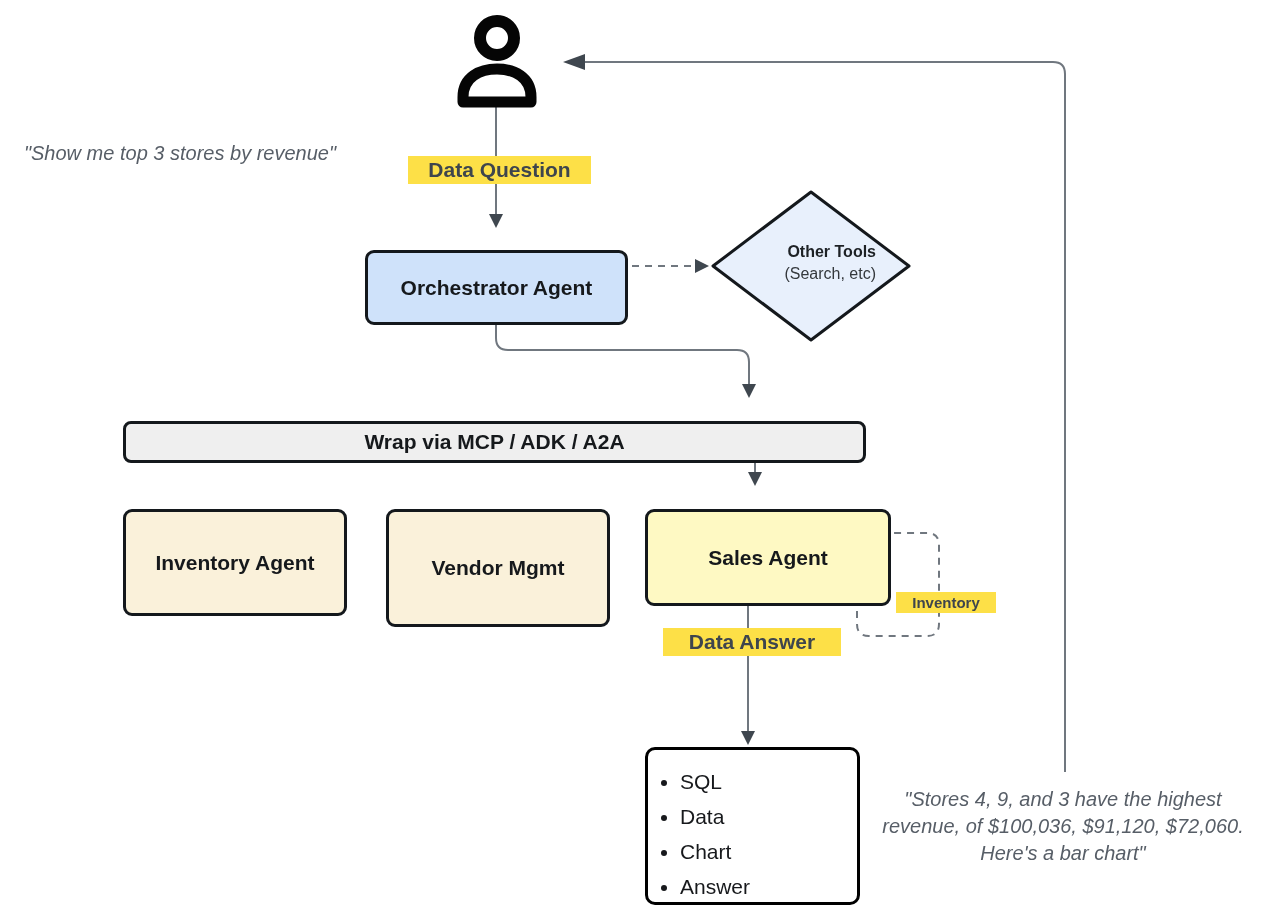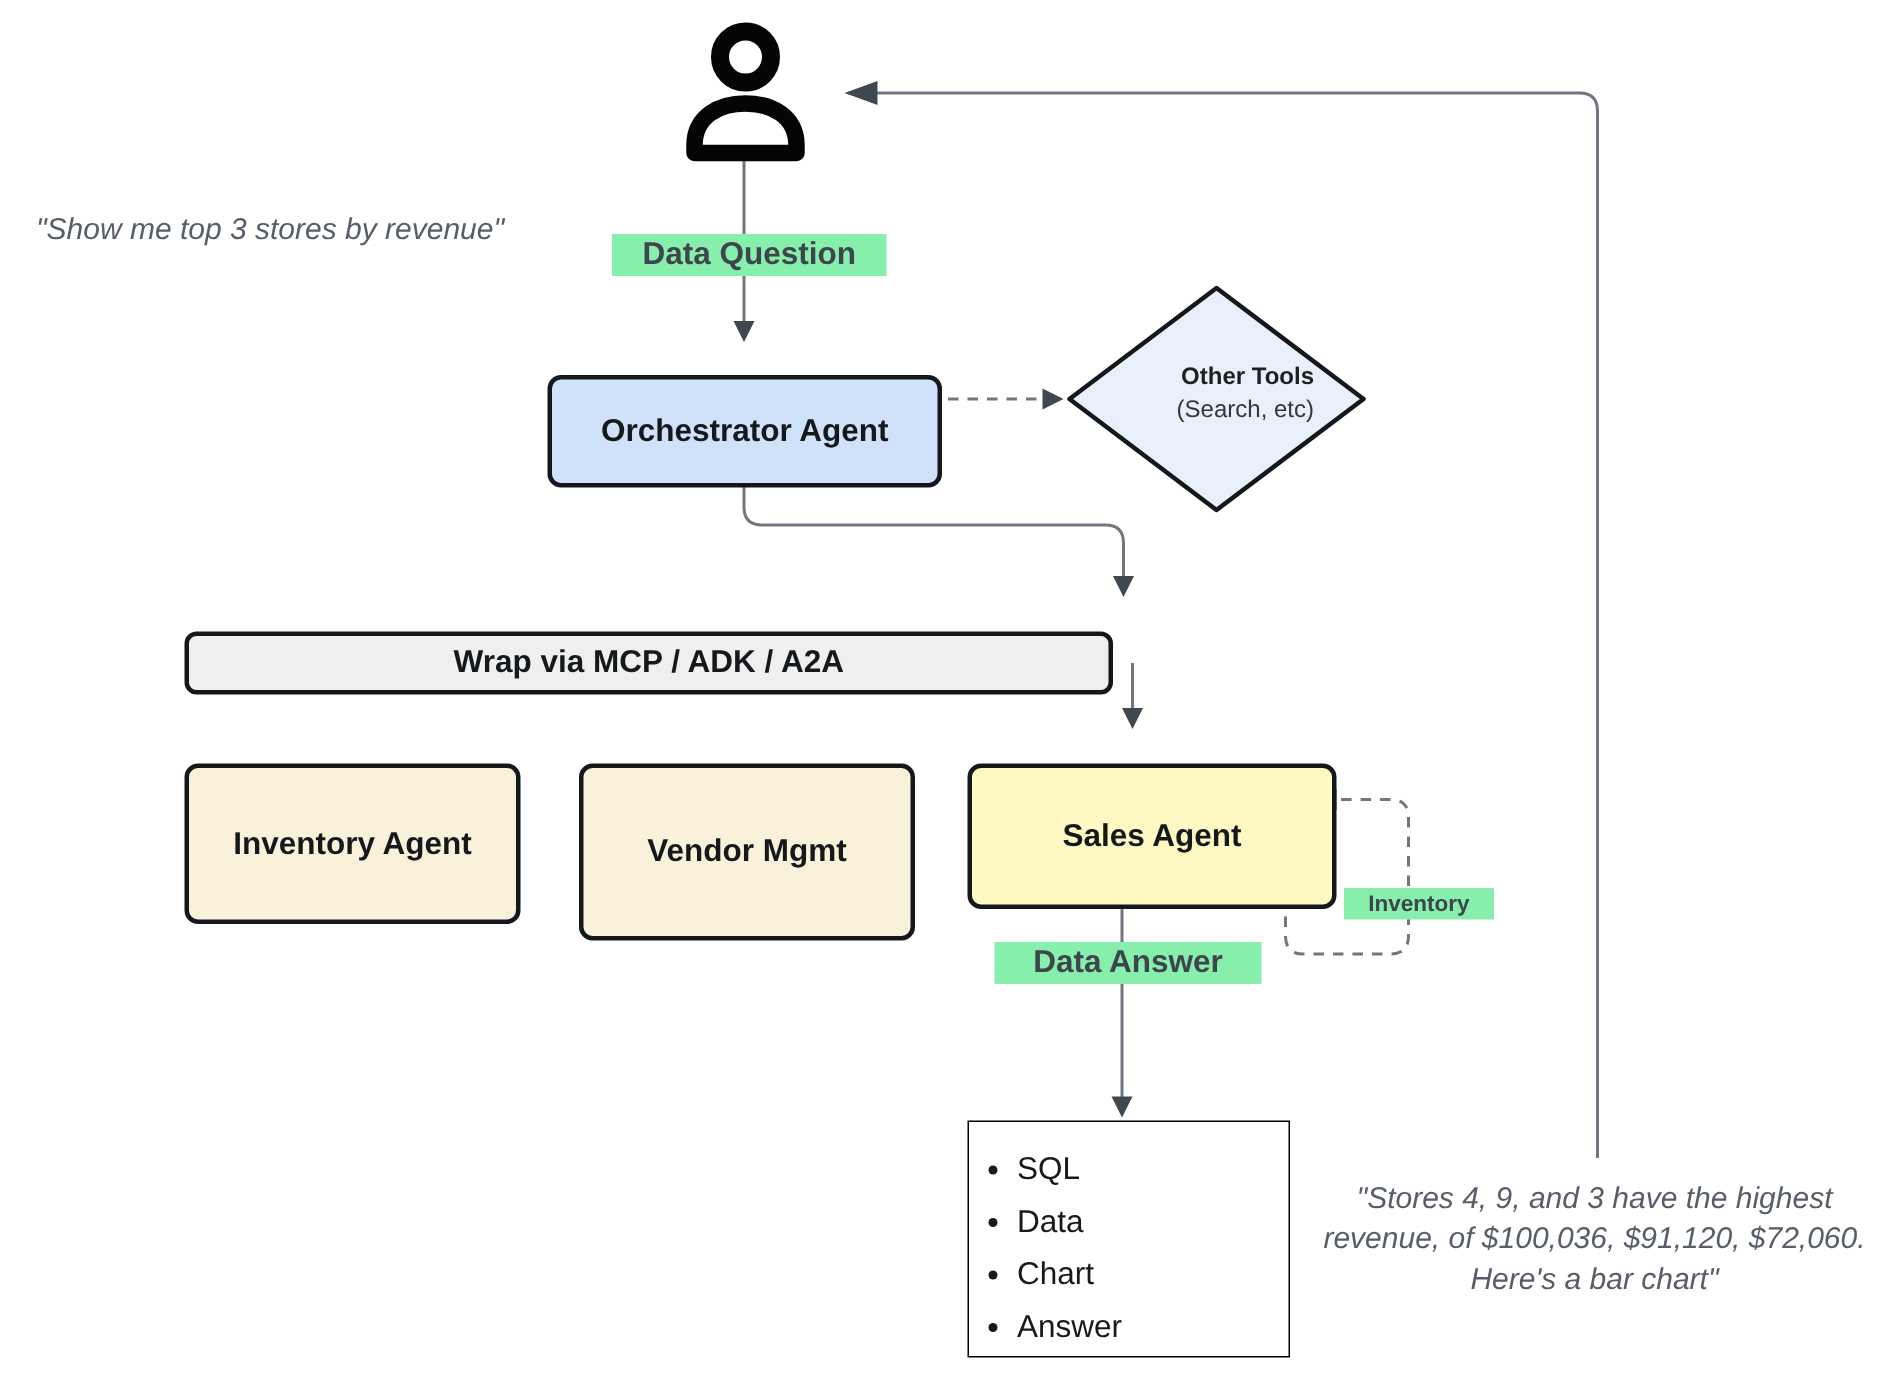--- a/index.html
+++ b/index.html
@@ -10,37 +10,37 @@
   #connectors{position:absolute;left:0;top:0;width:1264px;height:918px;pointer-events:none;}
   .conn{stroke:#70777f;stroke-width:2;fill:none;}
   .dashed{stroke-dasharray:7 6;}
   .ahead{fill:#3f474f;stroke:none;}
   .node{
     position:absolute;display:flex;align-items:center;justify-content:center;
     border:3px solid #14181c;border-radius:9px;box-sizing:border-box;
     font-weight:bold;font-size:21px;color:#16191c;text-align:center;margin-top:22px;
   }
   .orchestrator{left:365px;top:228px;width:263px;height:75px;background:#cfe2fa;}
-  .wrap-bar{left:123px;top:399px;width:619px;height:42px;background:#efefef;border-radius:8px;font-size:21px;}
+  .wrap-bar{left:123px;top:399px;width:743px;height:42px;background:#efefef;border-radius:8px;font-size:21px;}
   .inventory{left:123px;top:487px;width:224px;height:107px;background:#faf1da;}
   .vendor{left:386px;top:487px;width:224px;height:118px;background:#faf1da;}
   .sales{left:645px;top:487px;width:246px;height:97px;background:#fef9c3;}
   .output-box{
     position:absolute;left:645px;top:747px;width:215px;height:158px;background:#ffffff;
-    border:1px solid #000000;border-radius:0;box-sizing:border-box;
+    border:3px solid #000000;border-radius:10px;box-sizing:border-box;
   }
   .output-box ul{margin:14px 0 0 10px;padding-left:22px;}
   .output-box li{font-size:21px;color:#17191c;line-height:35px;list-style-type:disc;}
   .diamond-text{
     position:absolute;left:746px;top:241px;width:130px;text-align:right;line-height:22px;
   }
   .diamond-title{font-weight:bold;font-size:16px;color:#1d2125;display:block;}
   .diamond-sub{font-size:16px;color:#34383c;display:block;}
   .flow-label{
-    position:absolute;background:#86efac;text-align:center;
+    position:absolute;background:#fde047;text-align:center;
     font-weight:bold;color:#3e454d;padding:2px 4px;
   }
   .lbl-question{left:408px;top:156px;width:175px;font-size:21px;}
   .lbl-answer{left:663px;top:628px;width:170px;font-size:21px;}
   .lbl-reasoning{left:896px;top:592px;width:92px;font-size:15px;}
   .quote{
     position:absolute;font-style:italic;color:#575e67;font-size:20px;text-align:center;
   }
   .quote-left{left:6px;top:142px;width:348px;}
   .quote-right{left:860px;top:786px;width:406px;line-height:27px;}

